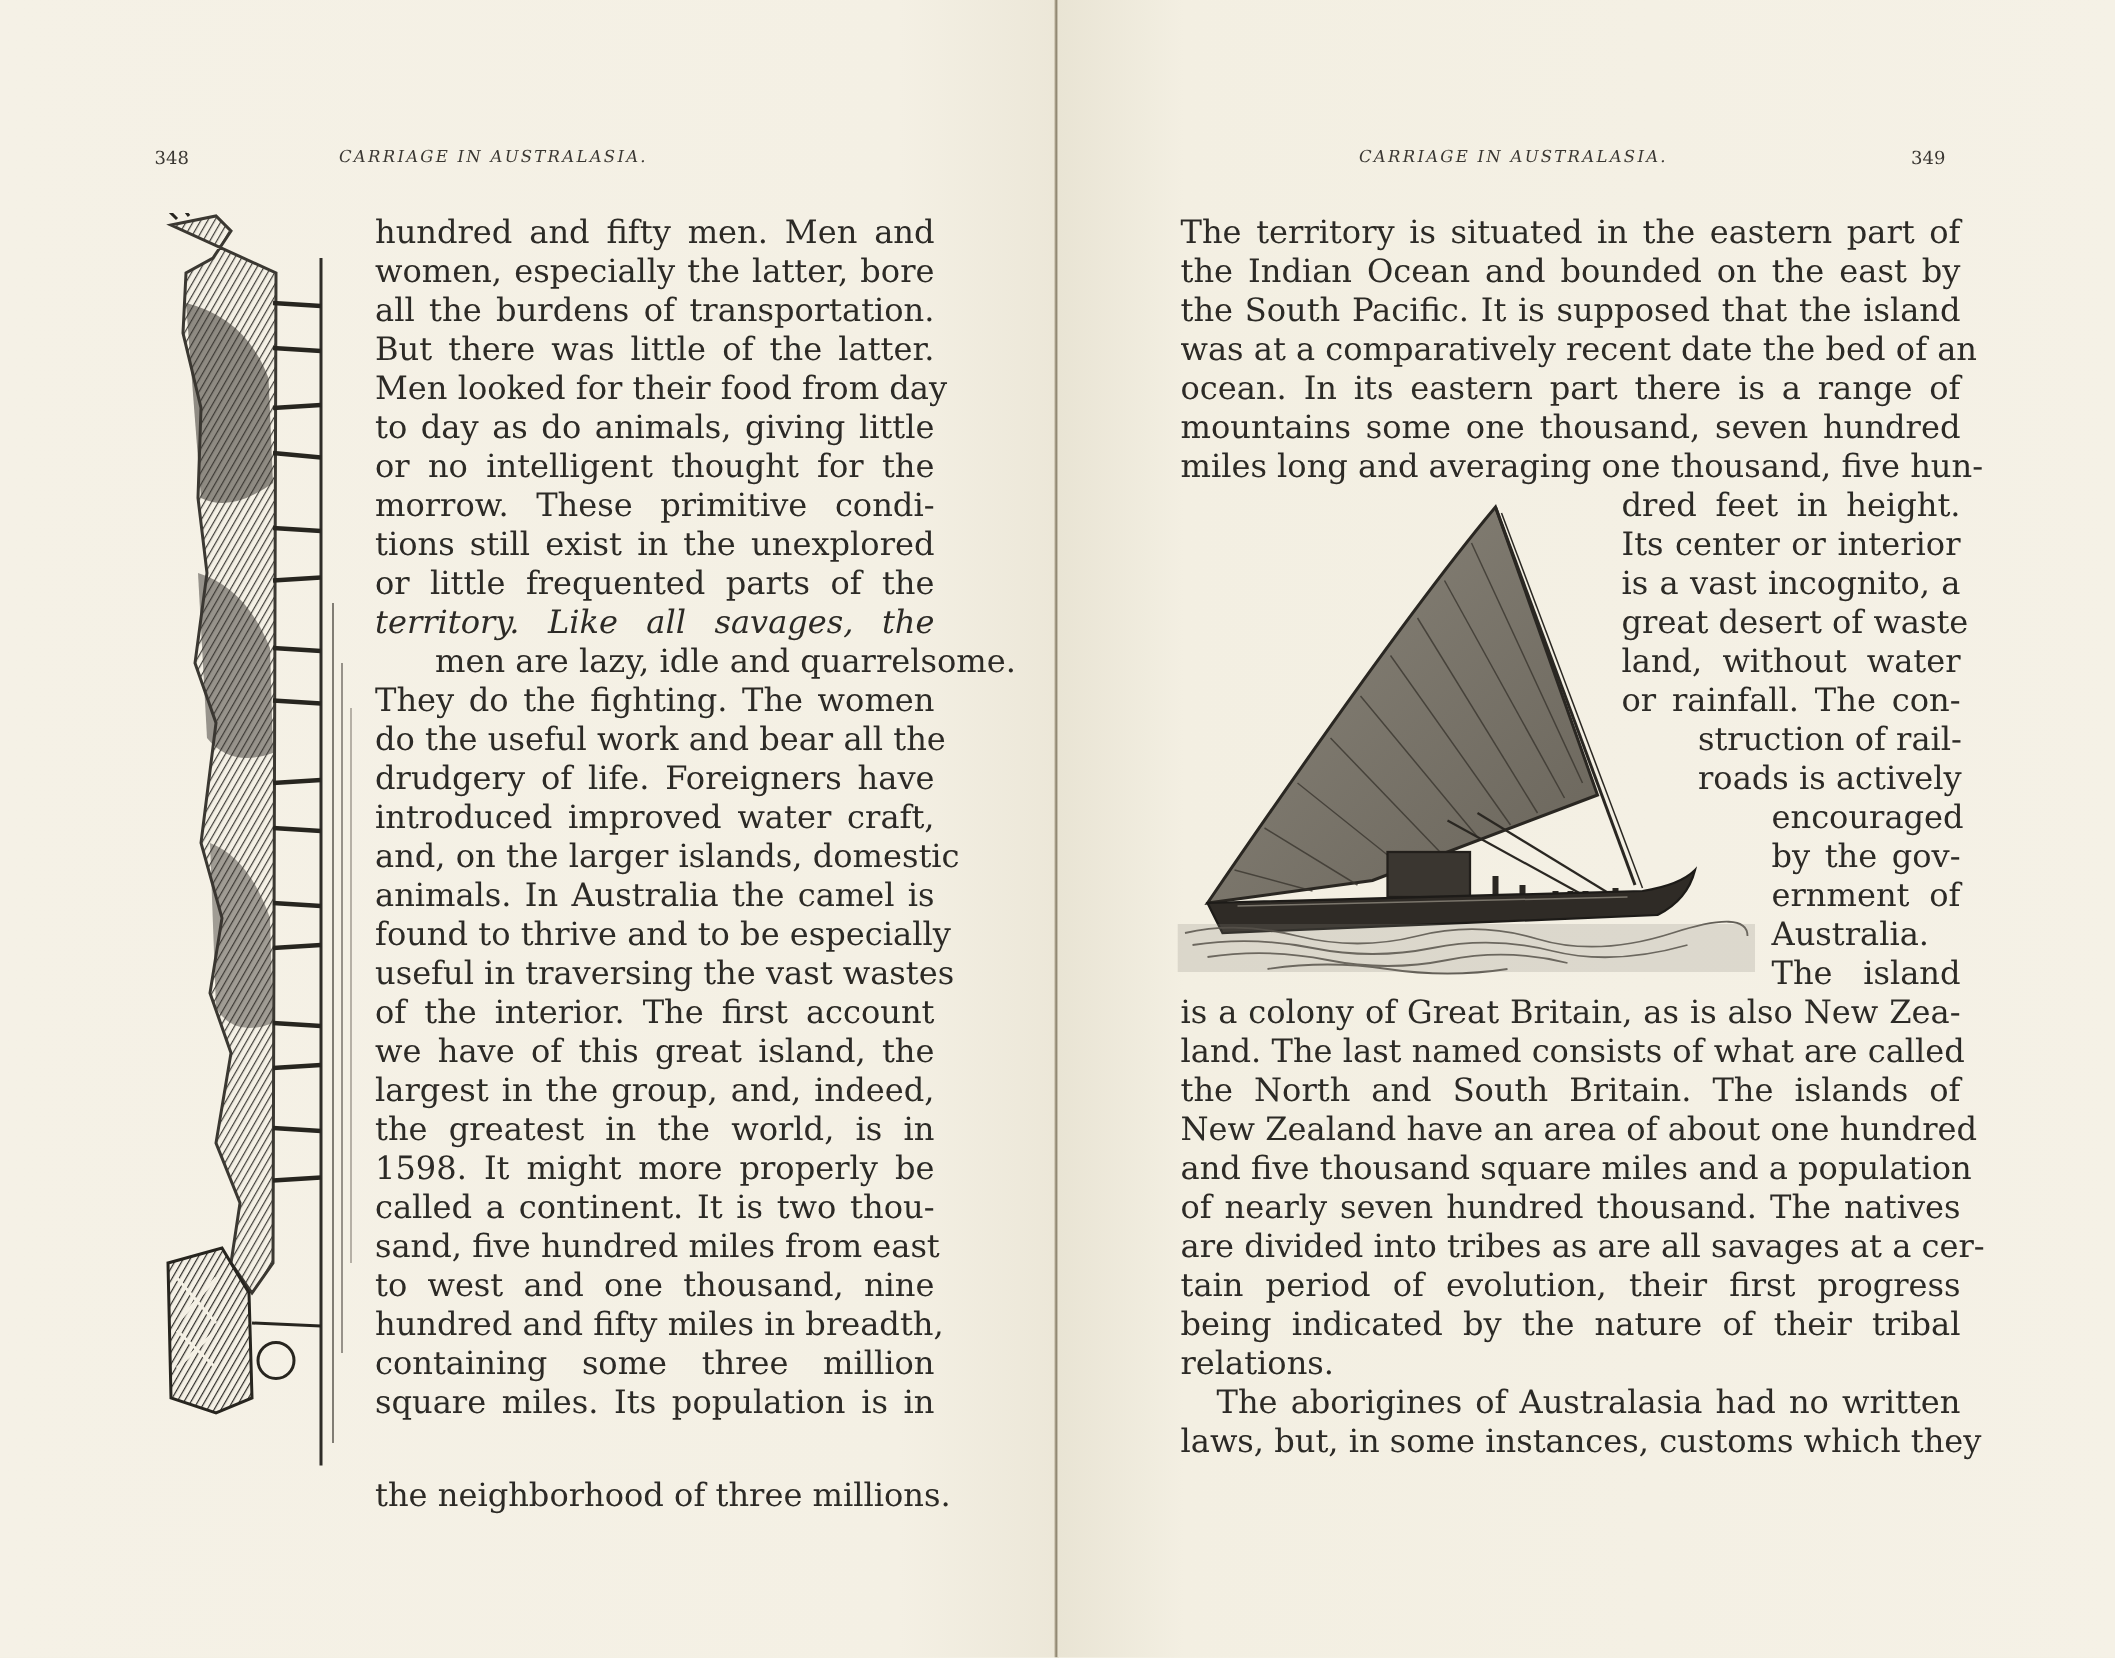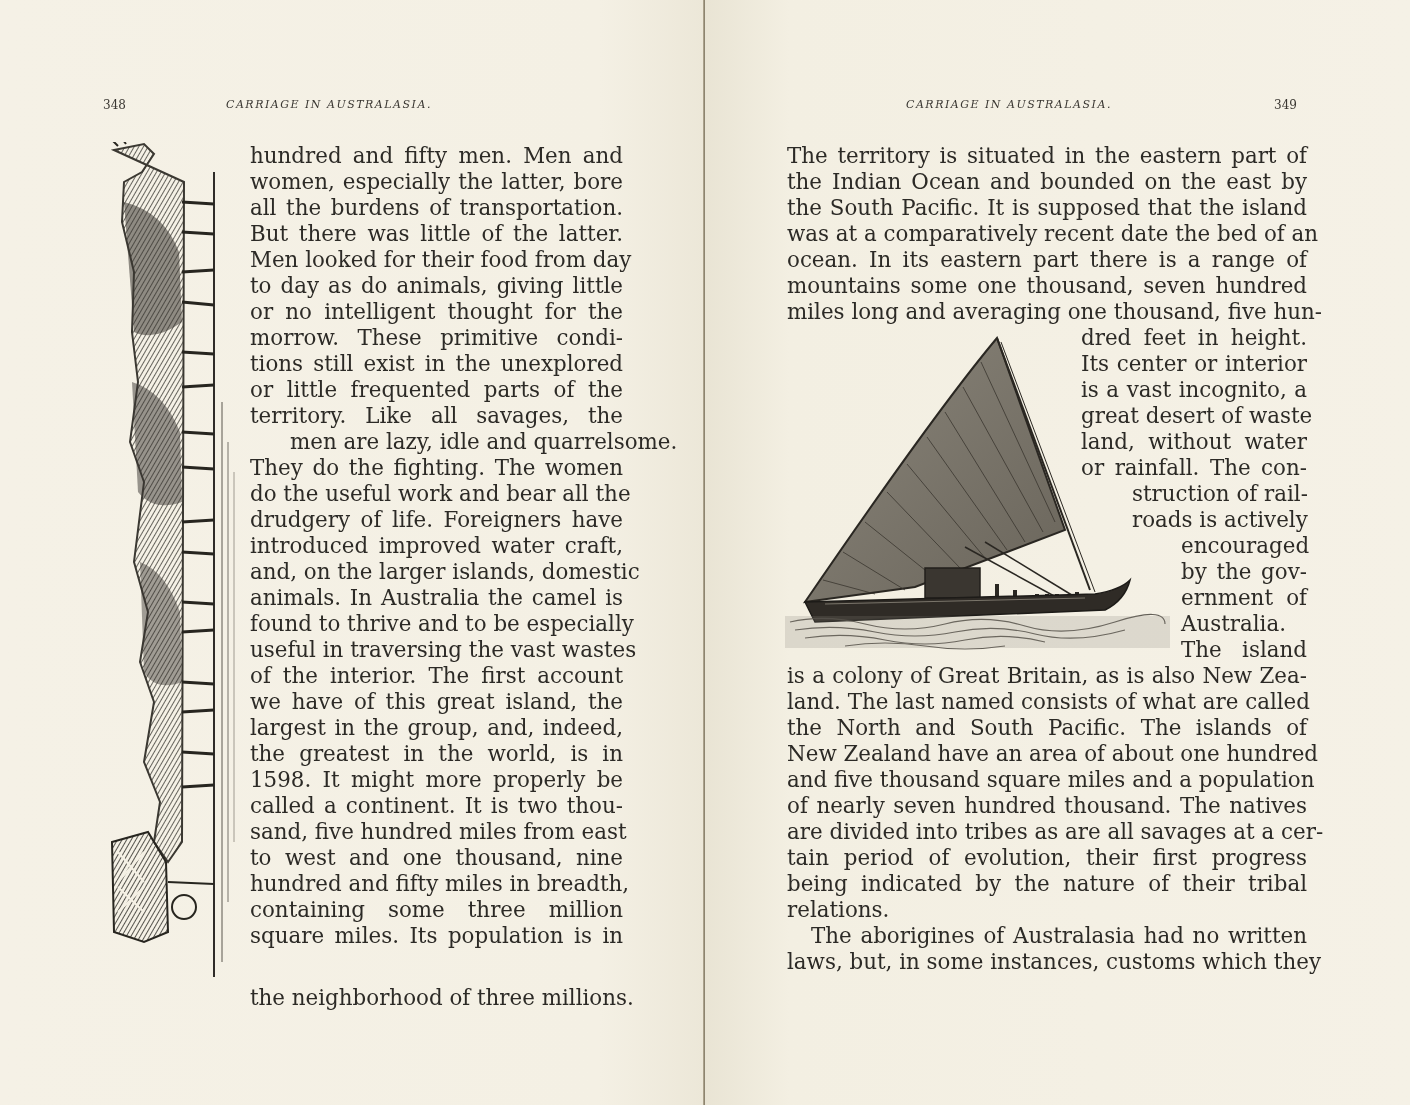--- a/index.html
+++ b/index.html
@@ -87,21 +87,21 @@
       <div class="text-line" style="left:250px; top:143px; width:373px;">hundred and fifty men.  Men and</div>
       <div class="text-line" style="left:250px; top:169px; width:373px;">women, especially the latter, bore</div>
       <div class="text-line" style="left:250px; top:195px; width:373px;">all the burdens of transportation.</div>
       <div class="text-line" style="left:250px; top:221px; width:373px;">But there was little of the latter.</div>
       <div class="text-line" style="left:250px; top:247px; width:373px;">Men looked for their food from day</div>
       <div class="text-line" style="left:250px; top:273px; width:373px;">to day as do animals, giving little</div>
       <div class="text-line" style="left:250px; top:299px; width:373px;">or no intelligent thought for the</div>
       <div class="text-line" style="left:250px; top:325px; width:373px;">morrow.  These primitive condi-</div>
       <div class="text-line" style="left:250px; top:351px; width:373px;">tions still exist in the unexplored</div>
       <div class="text-line" style="left:250px; top:377px; width:373px;">or little frequented parts of the</div>
-      <div class="text-line" style="left:250px; top:403px; width:373px;">territory.  Like all savages, the</div>
+      <div class="text-line" style="left:250px; top:403px; width:373px;font-style:italic;">territory.  Like all savages, the</div>
       <div class="text-line" style="left:250px; top:429px; width:373px;margin-left:40px;">men are lazy, idle and quarrelsome.</div>
       <div class="text-line" style="left:250px; top:455px; width:373px;">They do the fighting.  The women</div>
       <div class="text-line" style="left:250px; top:481px; width:373px;">do the useful work and bear all the</div>
       <div class="text-line" style="left:250px; top:507px; width:373px;">drudgery of life.  Foreigners have</div>
       <div class="text-line" style="left:250px; top:533px; width:373px;">introduced improved water craft,</div>
       <div class="text-line" style="left:250px; top:559px; width:373px;">and, on the larger islands, domestic</div>
       <div class="text-line" style="left:250px; top:585px; width:373px;">animals.  In Australia the camel is</div>
       <div class="text-line" style="left:250px; top:611px; width:373px;">found to thrive and to be especially</div>
       <div class="text-line" style="left:250px; top:637px; width:373px;">useful in traversing the vast wastes</div>
       <div class="text-line" style="left:250px; top:663px; width:373px;">of the interior.  The first account</div>
@@ -195,21 +195,21 @@
       <div class="text-line" style="left:427px; top:481px; width:175px;">struction of rail-</div>
       <div class="text-line" style="left:427px; top:507px; width:175px;">roads is actively</div>
       <div class="text-line" style="left:476px; top:533px; width:126px;">encouraged</div>
       <div class="text-line" style="left:476px; top:559px; width:126px;">by the gov-</div>
       <div class="text-line" style="left:476px; top:585px; width:126px;">ernment of</div>
       <div class="text-line" style="left:476px; top:611px; width:126px;">Australia.</div>
       <div class="text-line" style="left:476px; top:637px; width:126px;">The island</div>
 
       <div class="text-line" style="left:82px; top:663px; width:520px;">is a colony of Great Britain, as is also New Zea-</div>
       <div class="text-line" style="left:82px; top:689px; width:520px;">land.  The last named consists of what are called</div>
-      <div class="text-line" style="left:82px; top:715px; width:520px;">the North and South Pacific.  The islands of</div>
+      <div class="text-line" style="left:82px; top:715px; width:520px;">the North and South Britain.  The islands of</div>
       <div class="text-line" style="left:82px; top:741px; width:520px;">New Zealand have an area of about one hundred</div>
       <div class="text-line" style="left:82px; top:767px; width:520px;">and five thousand square miles and a population</div>
       <div class="text-line" style="left:82px; top:793px; width:520px;">of nearly seven hundred thousand.  The natives</div>
       <div class="text-line" style="left:82px; top:819px; width:520px;">are divided into tribes as are all savages at a cer-</div>
       <div class="text-line" style="left:82px; top:845px; width:520px;">tain period of evolution, their first progress</div>
       <div class="text-line" style="left:82px; top:871px; width:520px;">being indicated by the nature of their tribal</div>
       <div class="text-line last" style="left:82px; top:897px; width:520px;">relations.</div>
       <div class="text-line" style="left:106px; top:923px; width:496px;">The aborigines of Australasia had no written</div>
       <div class="text-line" style="left:82px; top:949px; width:520px;">laws, but, in some instances, customs which they</div>
     </div>

